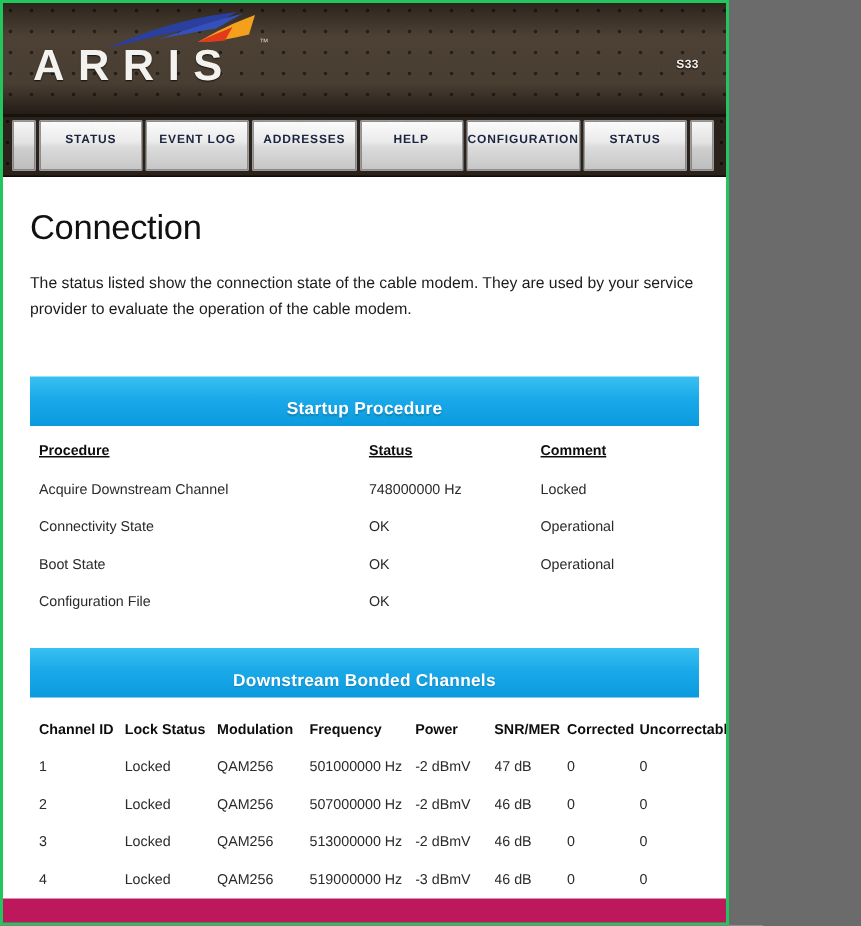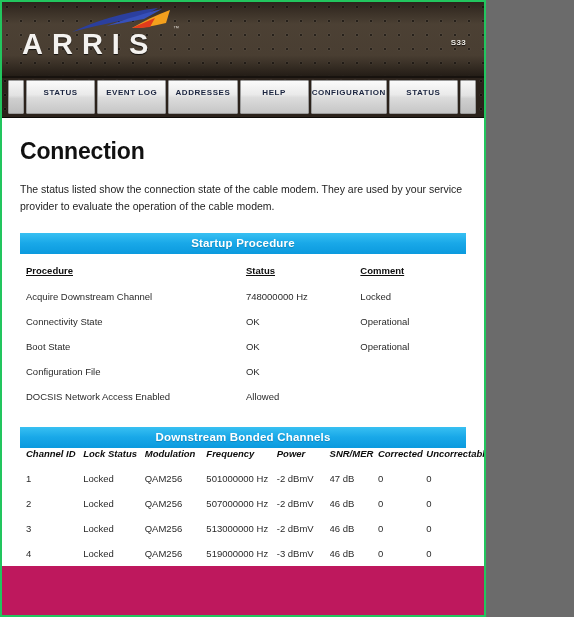--- a/index.html
+++ b/index.html
@@ -130,42 +130,42 @@
     white-space: nowrap;
   }
 
   
   .content {
     padding: 16px 18px 0 18px;
     background: #ffffff;
   }
   .page-title {
     font-size: 23px;
-    font-weight: bold;
+    font-weight: normal;
     color: #111111;
     margin: 4px 0 16px 0;
     letter-spacing: -0.2px;
   }
   .page-desc {
     font-size: 10.5px;
     color: #1c1c1c;
     line-height: 17px;
-    margin-bottom: 18px;
+    margin-bottom: 36px;
     max-width: 530px;
   }
 
   
   .panel { margin-bottom: 18px; }
   .panel-head {
     background: linear-gradient(180deg,#38c0f2 0%,#19a8e8 48%,#0b9ade 100%);
     color: #ffffff;
     font-size: 11.5px;
     font-weight: bold;
     text-align: center;
-    padding: 4px 0 5px 0;
+    padding: 16px 0 5px 0;
     letter-spacing: 0.2px;
     text-shadow: 0 1px 1px rgba(0,0,0,0.18);
   }
   table {
     width: 100%;
     border-collapse: collapse;
     table-layout: fixed;
   }
   th {
     text-align: left;
@@ -182,21 +182,21 @@
     color: #2a2a2a;
     padding: 7px 0 7px 0;
     white-space: nowrap;
     overflow: hidden;
   }
   
   .t-startup th:nth-child(1), .t-startup td:nth-child(1) { width: 50%; padding-left: 6px; }
   .t-startup th:nth-child(2), .t-startup td:nth-child(2) { width: 26%; }
   .t-startup th:nth-child(3), .t-startup td:nth-child(3) { width: 24%; }
   
-  .t-ds th { text-decoration: none; padding: 0 0 7px 0; font-style: italic; }
+  .t-ds th { text-decoration: none; padding: 16px 0 7px 0; }
   .t-ds th:nth-child(1), .t-ds td:nth-child(1) { width: 13%; padding-left: 6px; }
   .t-ds th:nth-child(2), .t-ds td:nth-child(2) { width: 14%; margin-left: 43px; }
   .t-ds th:nth-child(3), .t-ds td:nth-child(3) { width: 14%; }
   .t-ds th:nth-child(4), .t-ds td:nth-child(4) { width: 16%; }
   .t-ds th:nth-child(5), .t-ds td:nth-child(5) { width: 12%; }
   .t-ds th:nth-child(6), .t-ds td:nth-child(6) { width: 11%; }
   .t-ds th:nth-child(7), .t-ds td:nth-child(7) { width: 11%; }
   .t-ds th:nth-child(8), .t-ds td:nth-child(8) { width: 9%; }
 </style>
 </head>
@@ -274,25 +274,20 @@
           <tr>
             <td>Boot State</td>
             <td>OK</td>
             <td>Operational</td>
           </tr>
           <tr>
             <td>Configuration File</td>
             <td>OK</td>
             <td></td>
           </tr>
-          <tr>
-            <td>DOCSIS Network Access Enabled</td>
-            <td>Allowed</td>
-            <td></td>
-          </tr>
         </tbody>
       </table>
     </div>
 
     <div class="panel">
       <div class="panel-head">Downstream Bonded Channels</div>
       <table class="t-ds">
         <thead>
           <tr>
             <th>Channel ID</th>

